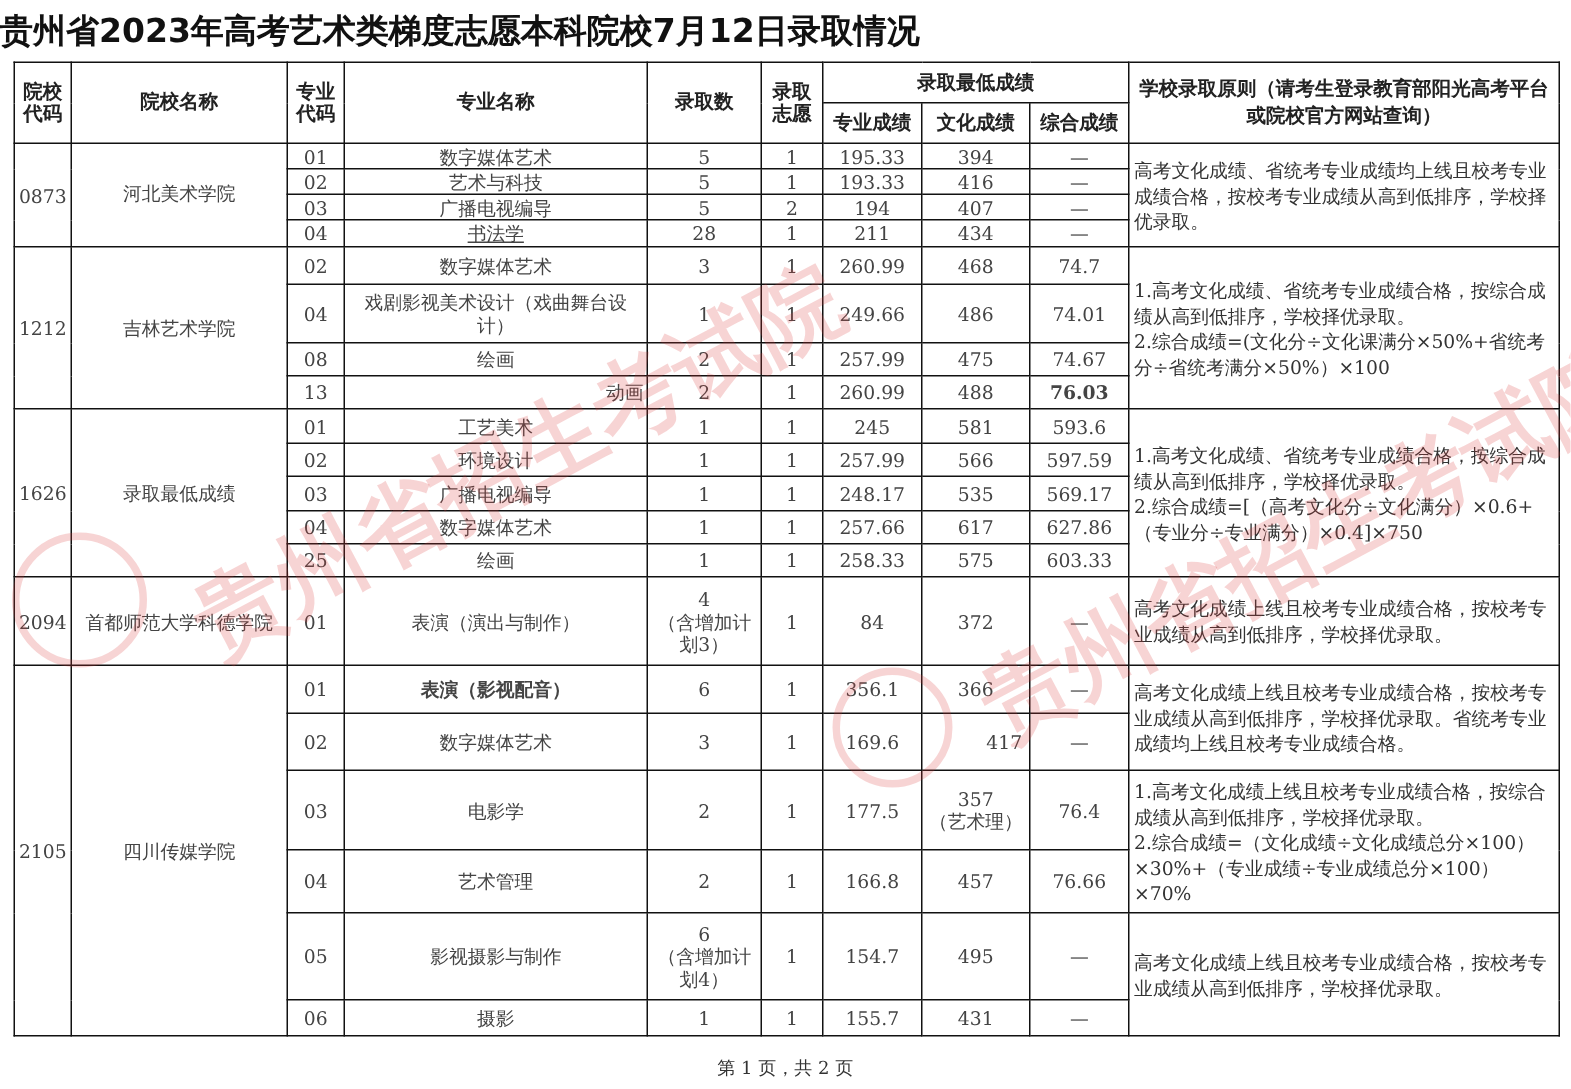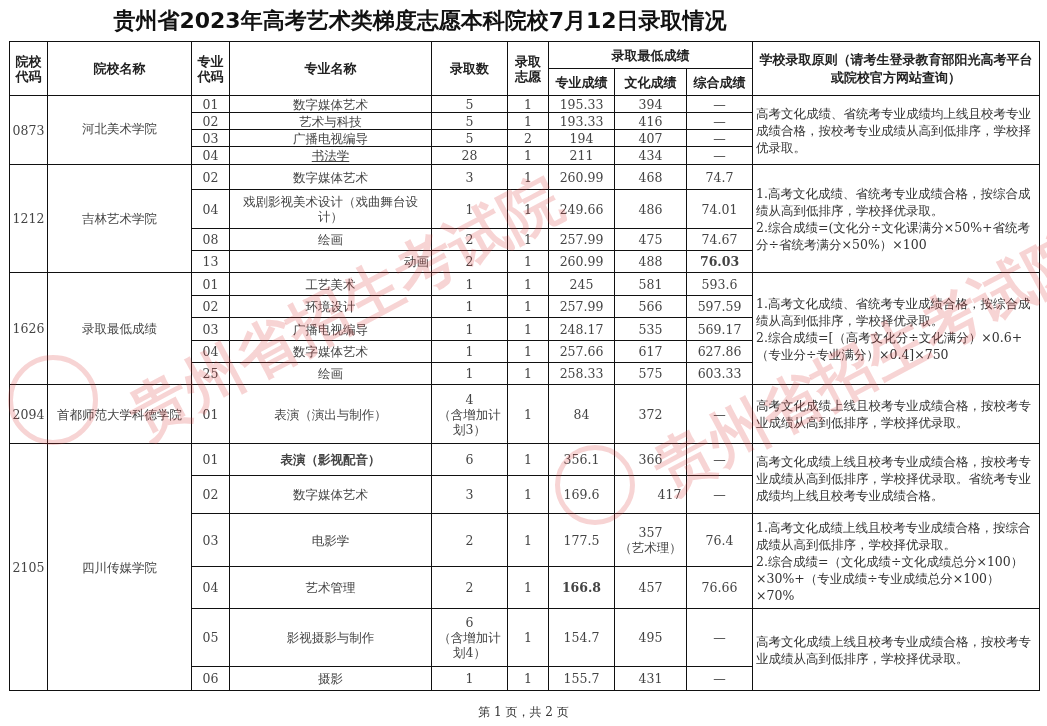--- a/index.html
+++ b/index.html
@@ -1,19 +1,19 @@
 <!DOCTYPE html>
 <html><head>
 <meta charset="utf-8">
 <style>
   * { box-sizing: border-box; margin: 0; padding: 0; }
   html, body { width: 1047px; height: 726px; background: #ffffff; overflow: hidden; }
   body { position: relative; font-family: "DejaVu Serif", "Liberation Serif", serif; color: #333; }
   .title {
-    position: absolute; left: 0; top: 6px; width: 840px; text-align: center;
+    position: absolute; left: 0; top: 6px; width: 840px; 
     font-family: "DejaVu Sans", "Liberation Sans", sans-serif;
     font-size: 22px; font-weight: bold; color: #111; letter-spacing: 0px;
   }
   table.main {
     position: absolute; left: 9px; top: 41px; width: 1030px;
     border-collapse: collapse; table-layout: fixed;
   }
   table.main td, table.main th {
     border: 1.5px solid #111; text-align: center; vertical-align: middle;
     font-size: 12.5px; line-height: 15px; color: #444; padding: 0 2px;
@@ -249,21 +249,21 @@
 （艺术理）</td>
         <td style="white-space: pre-line;">76.4</td>
         <td rowspan="2" class="rule" style="white-space: pre-line;">1.高考文化成绩上线且校考专业成绩合格，按综合成绩从高到低排序，学校择优录取。
 2.综合成绩=（文化成绩÷文化成绩总分×100）×30%+（专业成绩÷专业成绩总分×100）×70%</td>
       </tr>
       <tr style="height: 42px;">
         <td style="white-space: pre-line;">04</td>
         <td style="white-space: pre-line;">艺术管理</td>
         <td style="white-space: pre-line;">2</td>
         <td style="white-space: pre-line;">1</td>
-        <td style="white-space: pre-line; font-weight: bold;">166.8</td>
+        <td style="white-space: pre-line;">166.8</td>
         <td style="white-space: pre-line;">457</td>
         <td style="white-space: pre-line;">76.66</td>
       </tr>
       <tr style="height: 58px;">
         <td style="white-space: pre-line;">05</td>
         <td style="white-space: pre-line;">影视摄影与制作</td>
         <td style="white-space: pre-line;">6
 （含增加计划4）</td>
         <td style="white-space: pre-line;">1</td>
         <td style="white-space: pre-line;">154.7</td>

